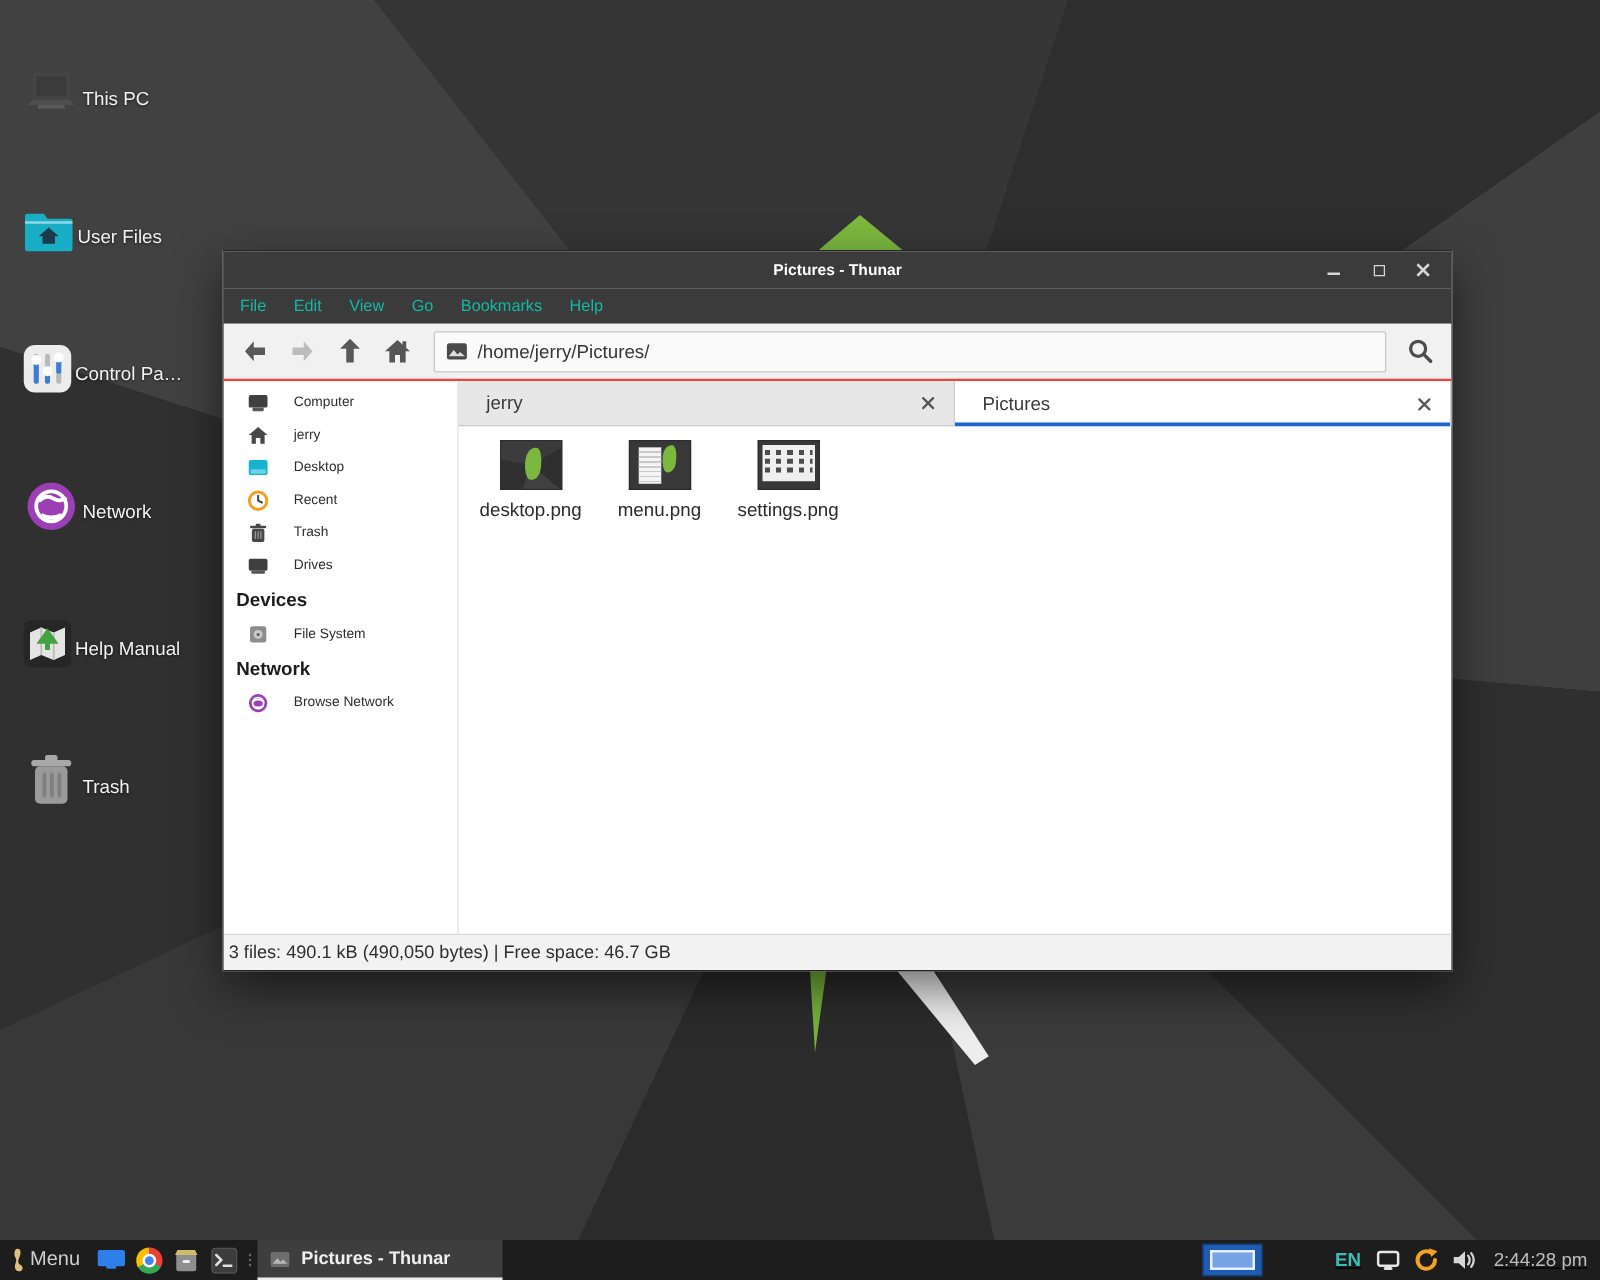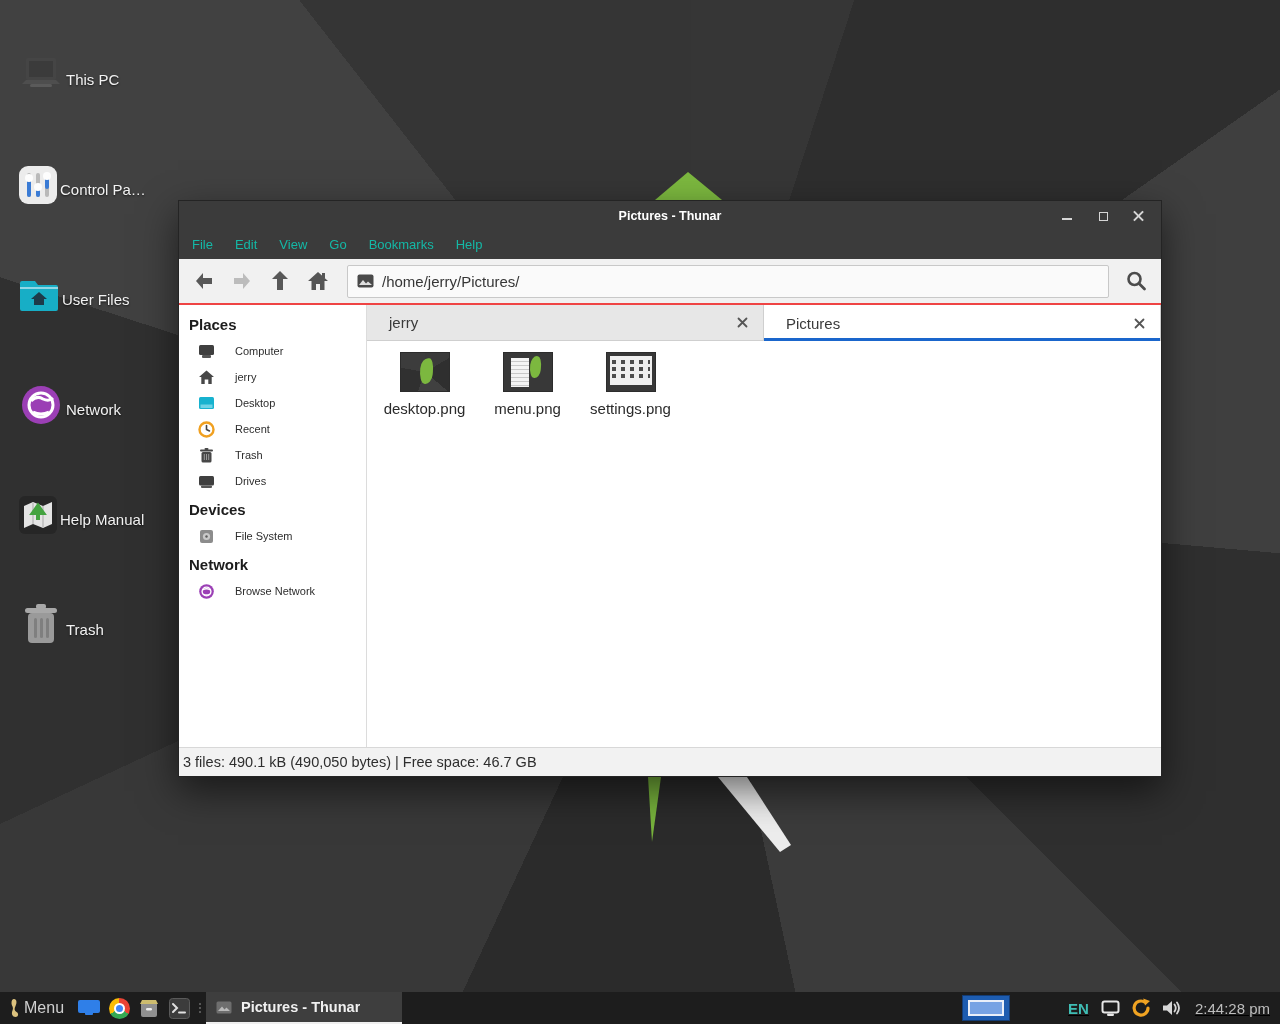--- a/index.html
+++ b/index.html
@@ -101,47 +101,47 @@
           <rect x="8" y="4" width="30" height="22" rx="2" fill="#454545"></rect>
           <rect x="11" y="7" width="24" height="16" fill="#3b3b3b"></rect>
           <path d="M4 30 L42 30 L38 26 L8 26 Z" fill="#4e4e4e"></path>
           <rect x="12" y="30" width="22" height="3" rx="1.5" fill="#5a5a5a"></rect>
         </svg>
     </div>
     <div class="dlabel">This PC</div>
   </div>
   <div class="dicon">
     <div class="ibox">
+      <svg width="46" height="42" viewBox="0 0 46 42">
+          <path d="M6 7 h13 l3 4 h18 a2 2 0 0 1 2 2 v22 a2 2 0 0 1-2 2 H6 a2 2 0 0 1-2-2 V9 a2 2 0 0 1 2-2 z" fill="#17aec6"></path>
+          <rect x="4" y="13" width="38" height="2" fill="#9fdcE8" opacity="0.9"></rect>
+          <path d="M23 18 l8 7 h-3 v6 h-10 v-6 h-3 z" fill="#1d3a4a"></path>
+        </svg>
+    </div>
+    <div class="dlabel">User Files</div>
+  </div>
+  <div class="dicon">
+    <div class="ibox">
       <svg width="44" height="44" viewBox="0 0 44 44">
           <rect x="3" y="3" width="38" height="38" rx="9" fill="#ececec"></rect>
           <rect x="11" y="10" width="4" height="24" rx="2" fill="#b9b9b9"></rect>
           <rect x="20" y="10" width="4" height="24" rx="2" fill="#b9b9b9"></rect>
           <rect x="29" y="10" width="4" height="24" rx="2" fill="#b9b9b9"></rect>
           <rect x="11" y="16" width="4" height="18" rx="2" fill="#3a7bd5"></rect>
           <rect x="20" y="24" width="4" height="10" rx="2" fill="#3a7bd5"></rect>
           <rect x="29" y="14" width="4" height="12" rx="2" fill="#3a7bd5"></rect>
           <circle cx="13" cy="15" r="4" fill="#fdfdfd"></circle>
           <circle cx="22" cy="24" r="4" fill="#fdfdfd"></circle>
           <circle cx="31" cy="13" r="4" fill="#fdfdfd"></circle>
         </svg>
     </div>
     <div class="dlabel">Control Pa…</div>
   </div>
   <div class="dicon">
     <div class="ibox">
-      <svg width="46" height="42" viewBox="0 0 46 42">
-          <path d="M6 7 h13 l3 4 h18 a2 2 0 0 1 2 2 v22 a2 2 0 0 1-2 2 H6 a2 2 0 0 1-2-2 V9 a2 2 0 0 1 2-2 z" fill="#17aec6"></path>
-          <rect x="4" y="13" width="38" height="2" fill="#9fdcE8" opacity="0.9"></rect>
-          <path d="M23 18 l8 7 h-3 v6 h-10 v-6 h-3 z" fill="#1d3a4a"></path>
-        </svg>
-    </div>
-    <div class="dlabel">User Files</div>
-  </div>
-  <div class="dicon">
-    <div class="ibox">
       <svg width="44" height="44" viewBox="0 0 44 44">
           <circle cx="22" cy="22" r="19" fill="#9b3fb5"></circle>
           <circle cx="22" cy="22" r="12" fill="none" stroke="#fff" stroke-width="3"></circle>
           <path d="M12 18 q6 -6 12 -2 q6 3 10 -1" fill="none" stroke="#fff" stroke-width="3"></path>
           <path d="M14 29 q8 4 16 0" fill="none" stroke="#fff" stroke-width="3"></path>
         </svg>
     </div>
     <div class="dlabel">Network</div>
   </div>
   <div class="dicon">
@@ -222,21 +222,20 @@
     <div class="searchbtn">
       <svg width="22" height="22" viewBox="0 0 22 22">
           <circle cx="9.5" cy="9" r="6" fill="none" stroke="#4c4c4c" stroke-width="2.6"></circle>
           <line x1="14" y1="13.5" x2="19.5" y2="19" stroke="#4c4c4c" stroke-width="2.8" stroke-linecap="round"></line>
         </svg>
     </div>
   </div>
 
   <div class="wbody">
     <div class="sidebar">
-      <div class="shead">Places</div>
       <div class="srow">
         <svg class="si" viewBox="0 0 17 17">
             <rect x="1" y="2" width="15" height="10" rx="1.5" fill="#3f3f3f"></rect>
             <rect x="4" y="12" width="9" height="3" rx="1" fill="#565656"></rect>
           </svg>
         <span>Computer</span>
       </div>
       <div class="srow">
         <svg class="si" viewBox="0 0 17 17">
             <path d="M8.5 1.5 L16 8 L13.7 8 L13.7 15 L10.3 15 L10.3 10.4 L6.7 10.4 L6.7 15 L3.3 15 L3.3 8 L1 8 Z" fill="#474747"></path>

